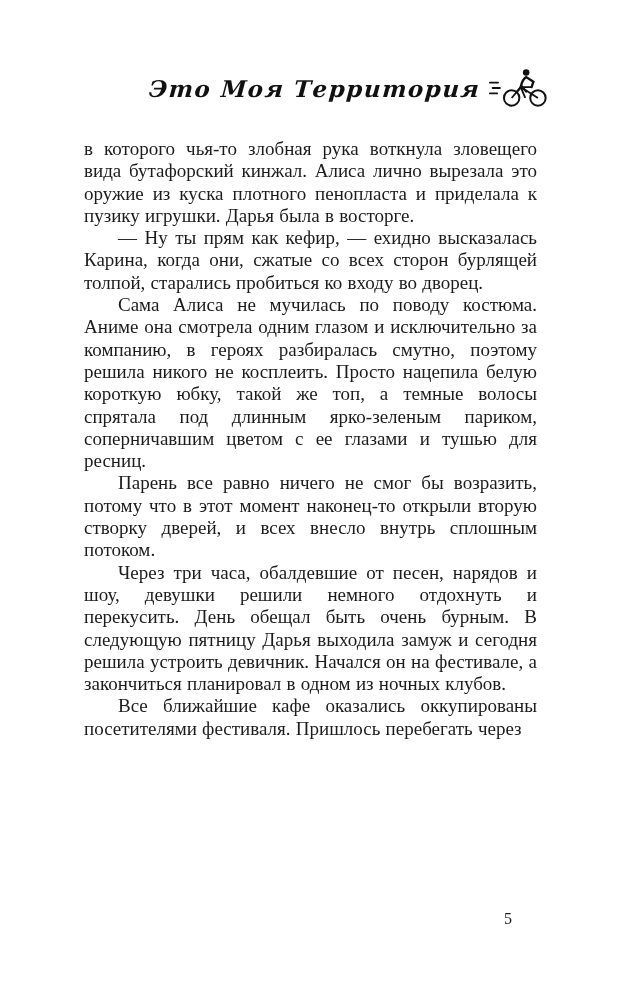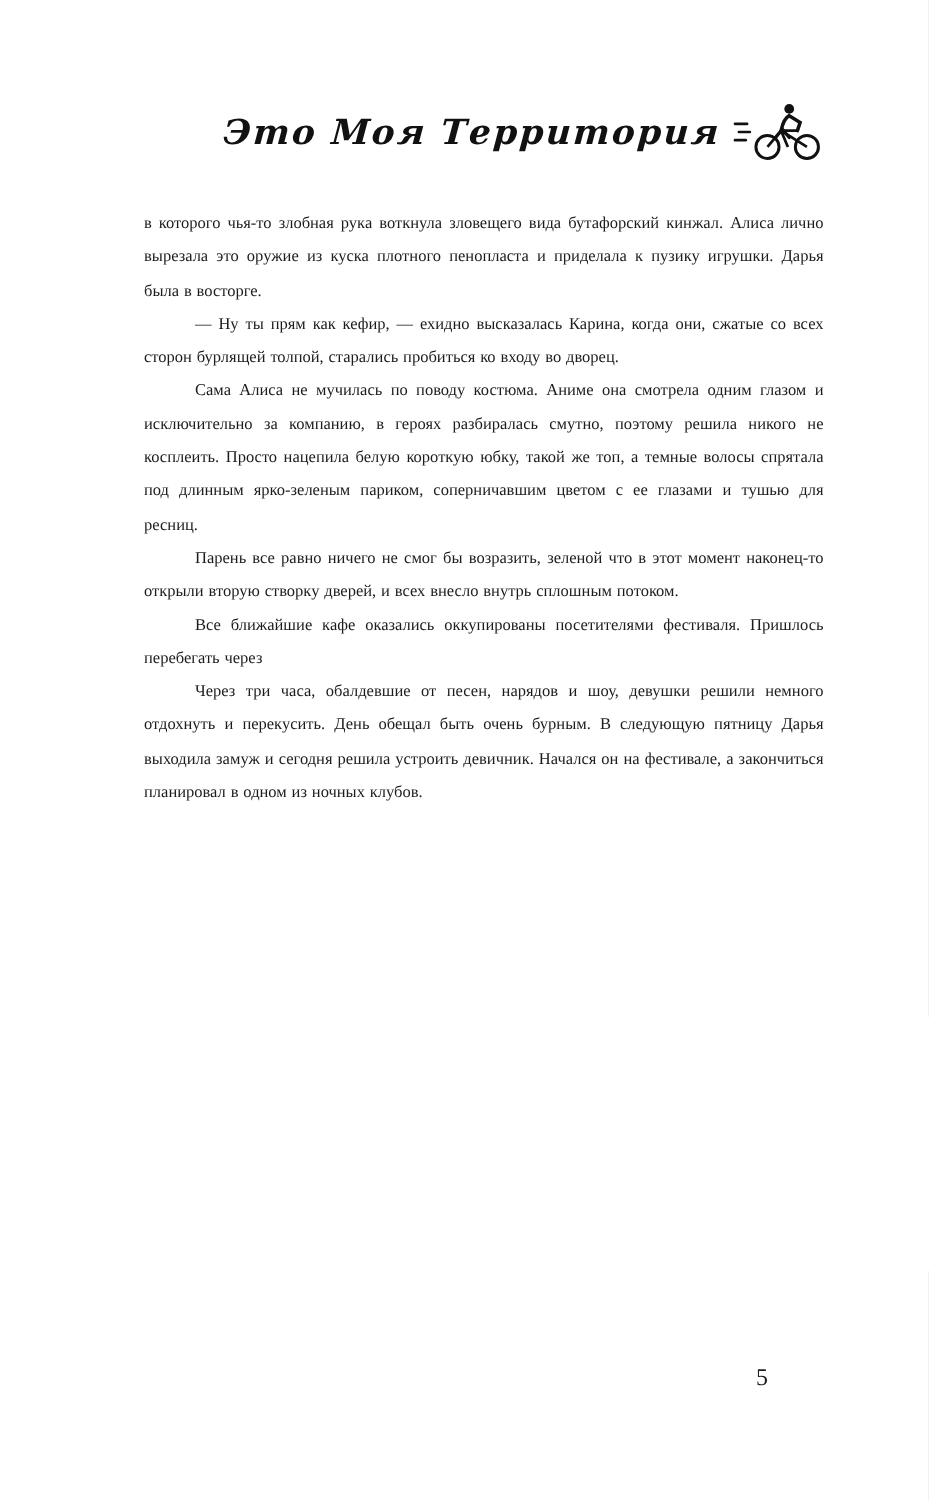--- a/index.html
+++ b/index.html
@@ -40,24 +40,24 @@
   .header-icon {
     display: inline-flex;
     align-items: center;
   }
   .header-icon svg {
     display: block;
   }
   .body-text {
     position: absolute;
     top: 138px;
-    left: 96px;
+    left: 84px;
     width: 453px;
     text-align: justify;
-    font-size: 11px;
+    font-size: 19px;
     line-height: 22.3px;
     hyphens: auto;
     -webkit-hyphens: auto;
     word-spacing: 0.5px;
   }
   .body-text p {
     margin: 0;
     text-indent: 34px;
   }
   .body-text p.no-indent {
@@ -94,20 +94,20 @@
         <path d="M35 21 Q37 12 41 10 L49 15 L47 21" stroke="#111" stroke-width="2.6" fill="none" stroke-linecap="round"></path>
         <path d="M36 20 L31 26 M36 20 L41 26" stroke="#111" stroke-width="2.4" stroke-linecap="round"></path>
       </svg>
     </span>
   </div>
 
   <div class="body-text">
     <p class="no-indent">в которого чья-то злобная рука воткнула зловещего вида бутафорский кинжал. Алиса лично вырезала это оружие из куска плотного пенопласта и приделала к пузику игрушки. Дарья была в восторге.</p>
     <p>— Ну ты прям как кефир, — ехидно высказалась Карина, когда они, сжатые со всех сторон бурлящей толпой, старались пробиться ко входу во дворец.</p>
     <p>Сама Алиса не мучилась по поводу костюма. Аниме она смотрела одним глазом и исключительно за компанию, в героях разбиралась смутно, поэтому решила никого не косплеить. Просто нацепила белую короткую юбку, такой же топ, а темные волосы спрятала под длинным ярко-зеленым париком, соперничавшим цветом с ее глазами и тушью для ресниц.</p>
-    <p>Парень все равно ничего не смог бы возразить, зеленой что в этот момент наконец-то открыли вторую створку дверей, и всех внесло внутрь сплошным потоком.</p>
+    <p>Парень все равно ничего не смог бы возразить, потому что в этот момент наконец-то открыли вторую створку дверей, и всех внесло внутрь сплошным потоком.</p>
+    <p>Через три часа, обалдевшие от песен, нарядов и шоу, девушки решили немного отдохнуть и перекусить. День обещал быть очень бурным. В следующую пятницу Дарья выходила замуж и сегодня решила устроить девичник. Начался он на фестивале, а закончиться планировал в одном из ночных клубов.</p>
     <p>Все ближайшие кафе оказались оккупированы посетителями фестиваля. Пришлось перебегать через</p>
-    <p>Через три часа, обалдевшие от песен, нарядов и шоу, девушки решили немного отдохнуть и перекусить. День обещал быть очень бурным. В следующую пятницу Дарья выходила замуж и сегодня решила устроить девичник. Начался он на фестивале, а закончиться планировал в одном из ночных клубов.</p>
   </div>
 
   <span class="page-number">5</span>
 
 </div>
 
 </body></html>

